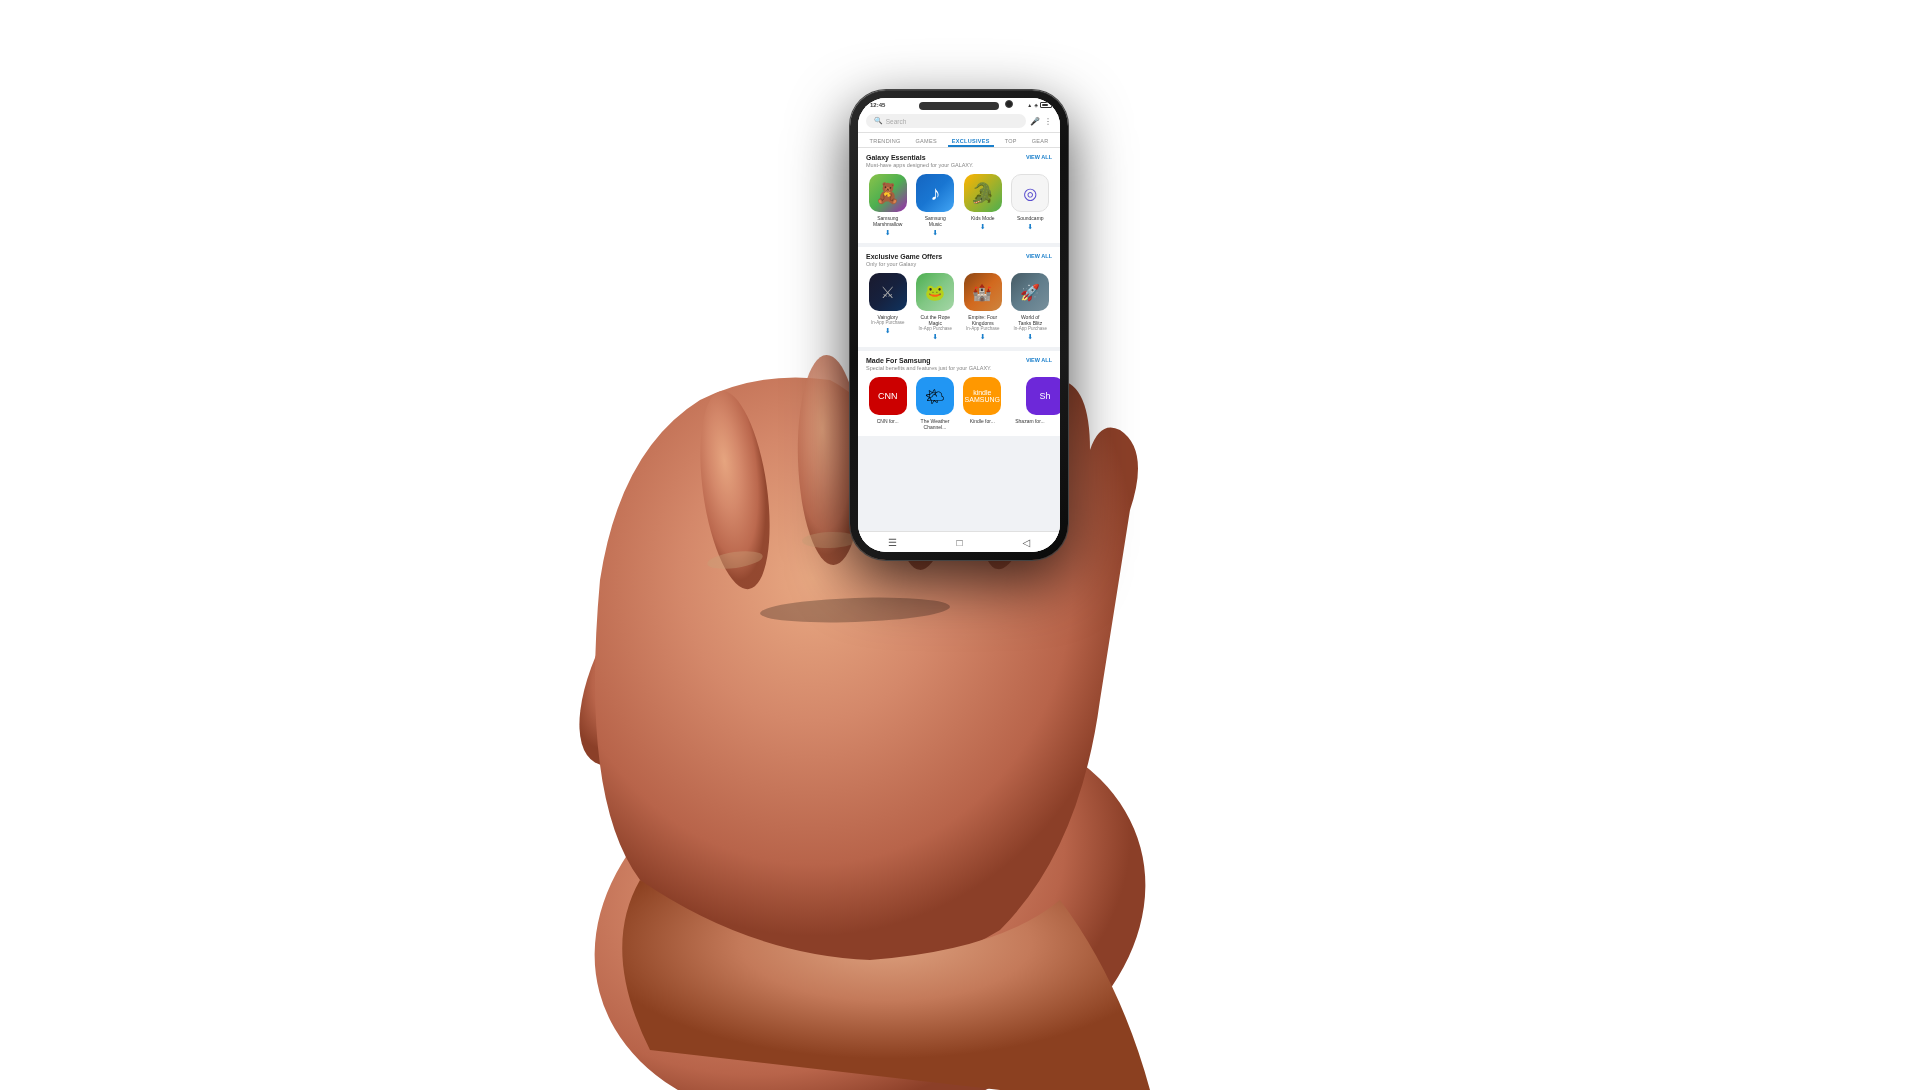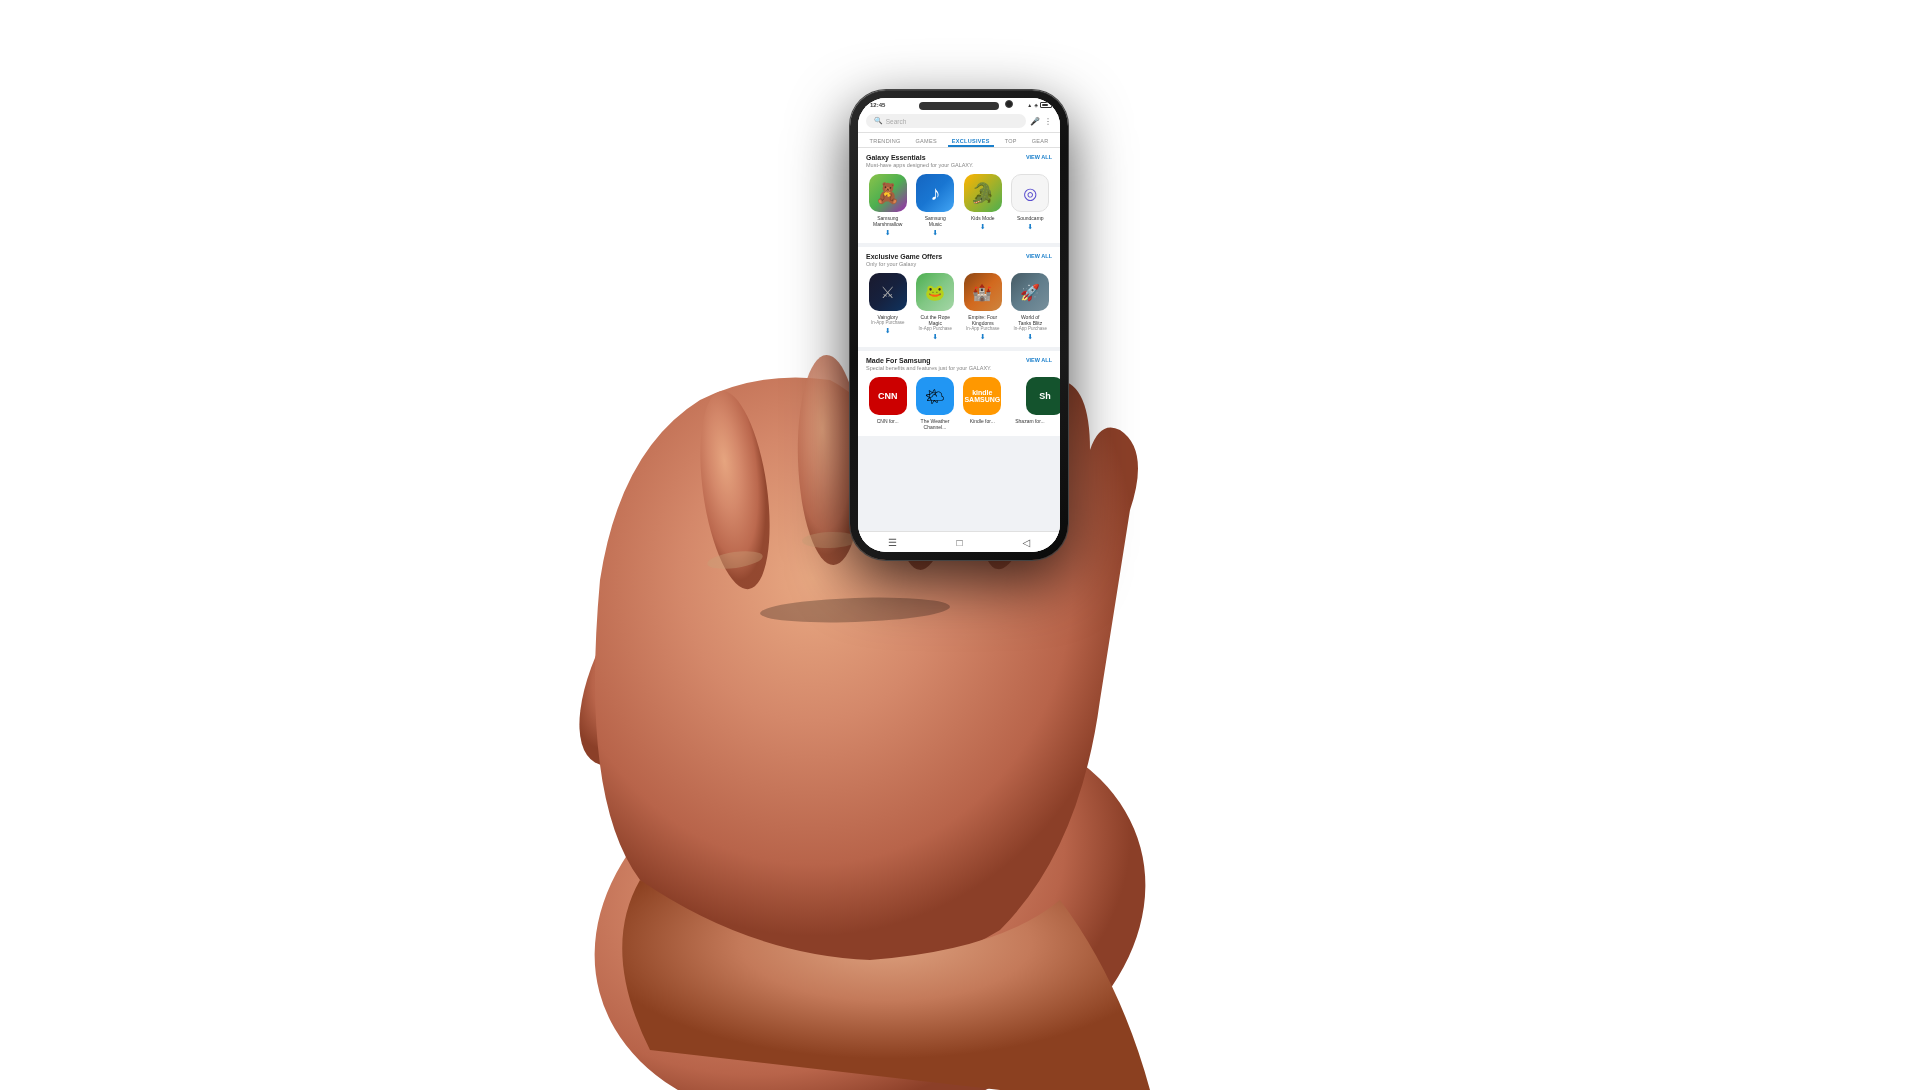--- a/index.html
+++ b/index.html
@@ -298,21 +298,21 @@
     .icon-cnn {
       background: #cc0000;
     }
     .icon-weather {
       background: #2196F3;
     }
     .icon-kindle {
       background: #FF9800;
     }
     .icon-shazam {
-      background: #14532d;
+      background: #6d28d9;
       margin-left: 30px;
     }
 
     
     .bottom-nav {
       background: #fff;
       padding: 5px 0 4px;
       display: flex;
       justify-content: space-around;
       align-items: center;
@@ -321,21 +321,21 @@
 
     .bottom-nav-btn {
       color: #555;
       font-size: 10px;
       cursor: pointer;
     }
 
     
     .icon-text {
       font-size: 9px;
-      font-weight: bold;
+      font-weight: normal;
       color: white;
       text-align: center;
       line-height: 1;
     }
 
     
     .hand-svg-container {
       position: absolute;
       top: 0;
       left: 0;

